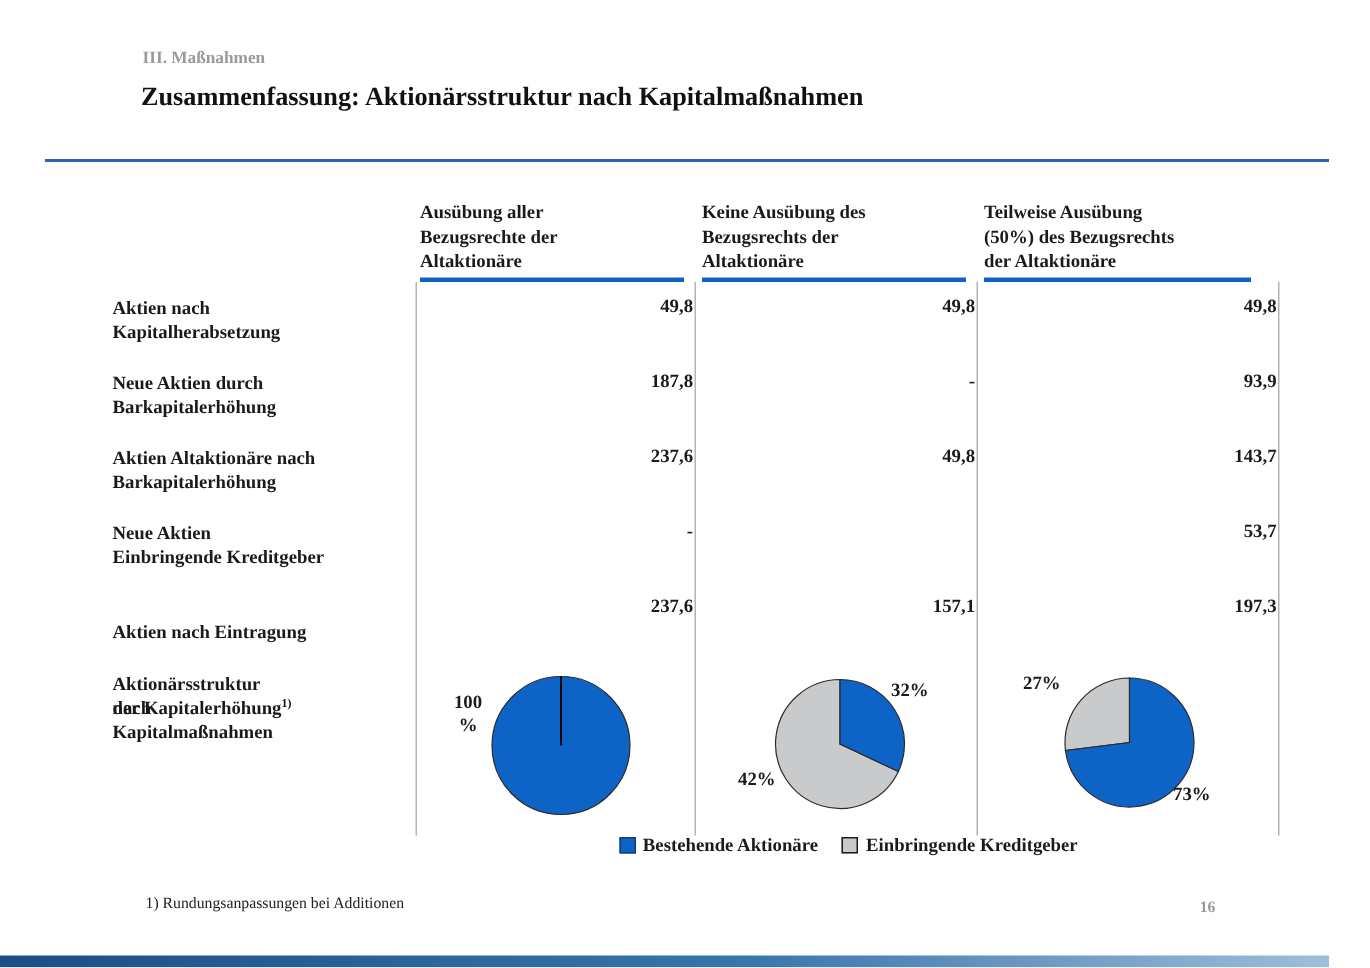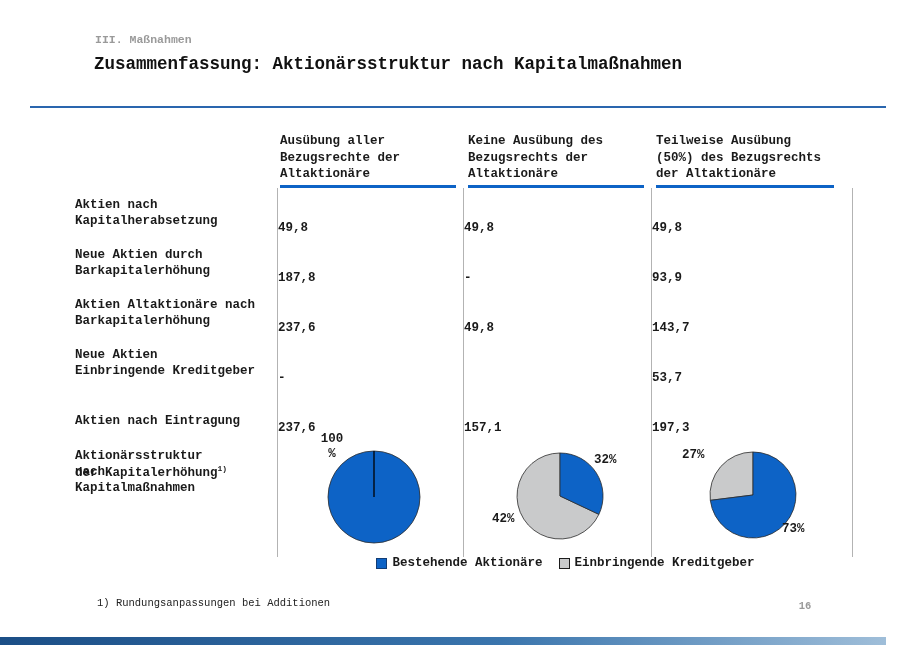--- a/index.html
+++ b/index.html
@@ -1,30 +1,30 @@
 <!DOCTYPE html>
 <html><head>
 <meta charset="utf-8">
 <style>
   html,body{margin:0;padding:0;background:#fff;}
   .slide{
     position:relative;width:886px;height:645px;background:#ffffff;overflow:hidden;
-    font-family:Liberation Mono, monospace;color:#1a1a1a;
+    font-family:Liberation Serif, serif;color:#1a1a1a;
   }
   .eyebrow{position:absolute;left:95px;top:33px;font-size:11.5px;font-weight:bold;color:#9a9a9a;}
   .title{position:absolute;left:94px;top:54px;font-size:17.5px;font-weight:bold;color:#111;}
   .title-rule{position:absolute;left:30px;top:106px;width:858px;height:2px;background:#2a66ae;}
   .logo{position:absolute;left:783px;top:36px;width:64px;text-align:center;}
   .logo-word{font-size:10.5px;font-weight:bold;letter-spacing:2.5px;color:#8a8e90;margin-top:1px;}
   
   .col-header{position:absolute;top:133px;font-size:12.5px;font-weight:bold;line-height:16.5px;white-space:pre-line;}
   .col-underline{position:absolute;top:185px;height:3px;background:#0d63c6;}
   .vline{position:absolute;top:188px;height:369px;width:1px;background:#b3b3b3;}
   .rowlabel{position:absolute;left:75px;width:200px;font-size:12.5px;font-weight:bold;line-height:16px;white-space:pre-line;}
-  .val{position:absolute;font-size:12.5px;font-weight:bold;text-align:left;margin-top:24px;}
+  .val{position:absolute;font-size:12.5px;font-weight:bold;text-align:right;}
   .c1{left:278px;width:184px;} .c2{left:464px;width:186px;} .c3{left:652px;width:199px;}
   sup{font-size:8px;}
   
   .pie{position:absolute;}
   .pct{position:absolute;font-size:12.5px;font-weight:bold;}
   .pct-2line{text-align:center;line-height:15px;white-space:pre-line;}
   
   .legend{position:absolute;left:278px;top:556px;width:575px;display:flex;justify-content:center;gap:16px;align-items:center;}
   .legend-item{display:flex;align-items:center;gap:5px;font-size:12.5px;font-weight:bold;}
   .swatch{width:11px;height:11px;display:inline-block;border:1px solid #1c1c1c;box-sizing:border-box;}
@@ -98,21 +98,21 @@
   <div class="val c1" style="top:397px;">237,6</div>
   <div class="val c2" style="top:397px;">157,1</div>
   <div class="val c3" style="top:397px;">197,3</div>
 
   <div class="pie" style="left:326px;top:449px;">
     <svg width="96" height="96" viewBox="-48 -48 96 96">
       <circle cx="0" cy="0" r="46" fill="#0d63c6" stroke="#2b2b2b" stroke-width="0.8"></circle>
       <line x1="0" y1="0" x2="0" y2="-46" stroke="#000" stroke-width="1.3"></line>
     </svg>
   </div>
-  <div class="pct pct-2line" style="left:294px;top:432px;width:36px;margin-left:20px;">100
+  <div class="pct pct-2line" style="left:294px;top:461px;width:36px;">100
 %</div>
 
   <div class="pie" style="left:512px;top:448px;">
     <svg width="96" height="96" viewBox="-48 -48 96 96">
       <path d="M0,0 L37.1,17.5 A41,41 0 1 1 0,-41 Z" transform="scale(1.0488)" fill="#c9cacb" stroke="#2b2b2b" stroke-width="0.76"></path>
       <path d="M0,0 L0,-41 A41,41 0 0 1 37.1,17.5 Z" transform="scale(1.0488)" fill="#0d63c6" stroke="#2b2b2b" stroke-width="0.76"></path>
     </svg>
   </div>
   <div class="pct" style="left:594px;top:453px;">32%</div>
   <div class="pct" style="left:492px;top:512px;">42%</div>

